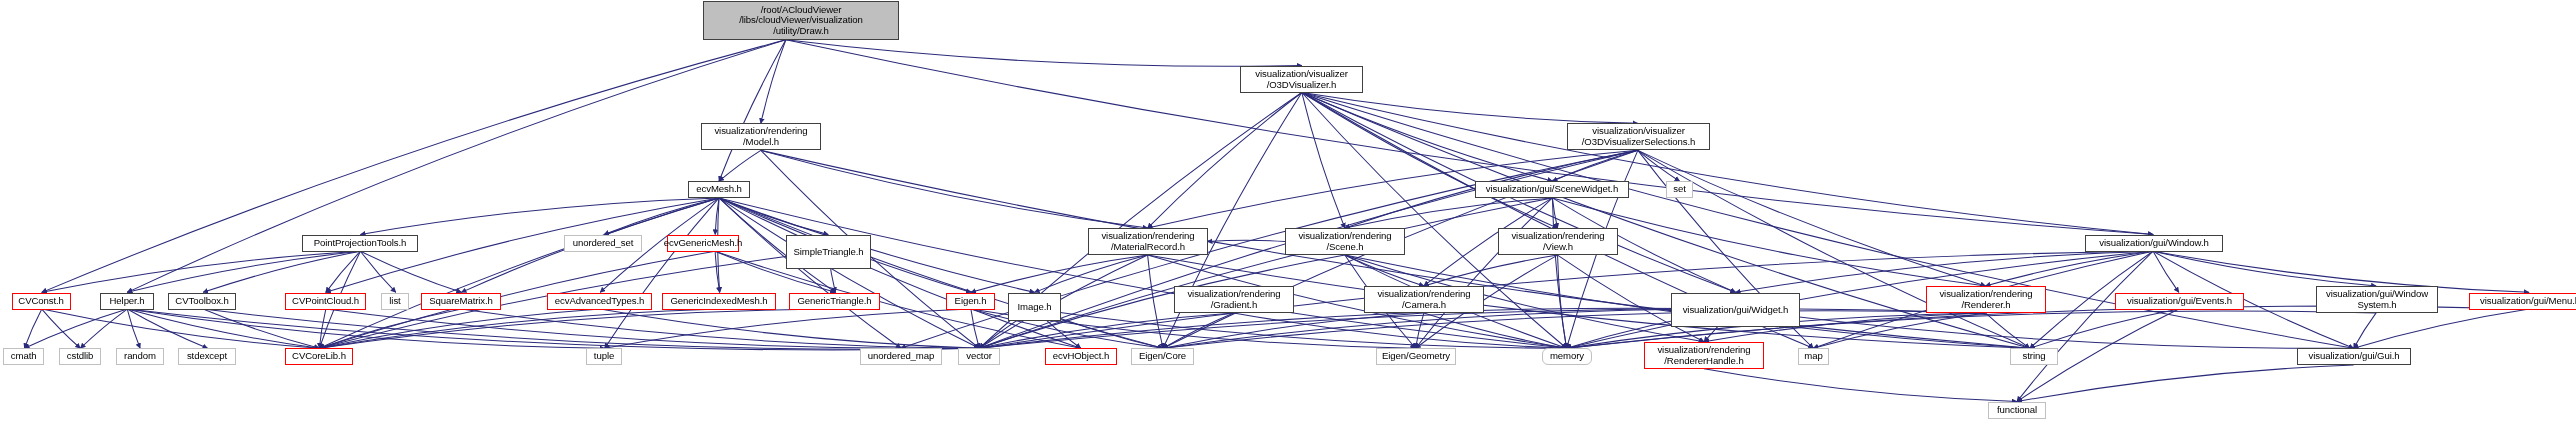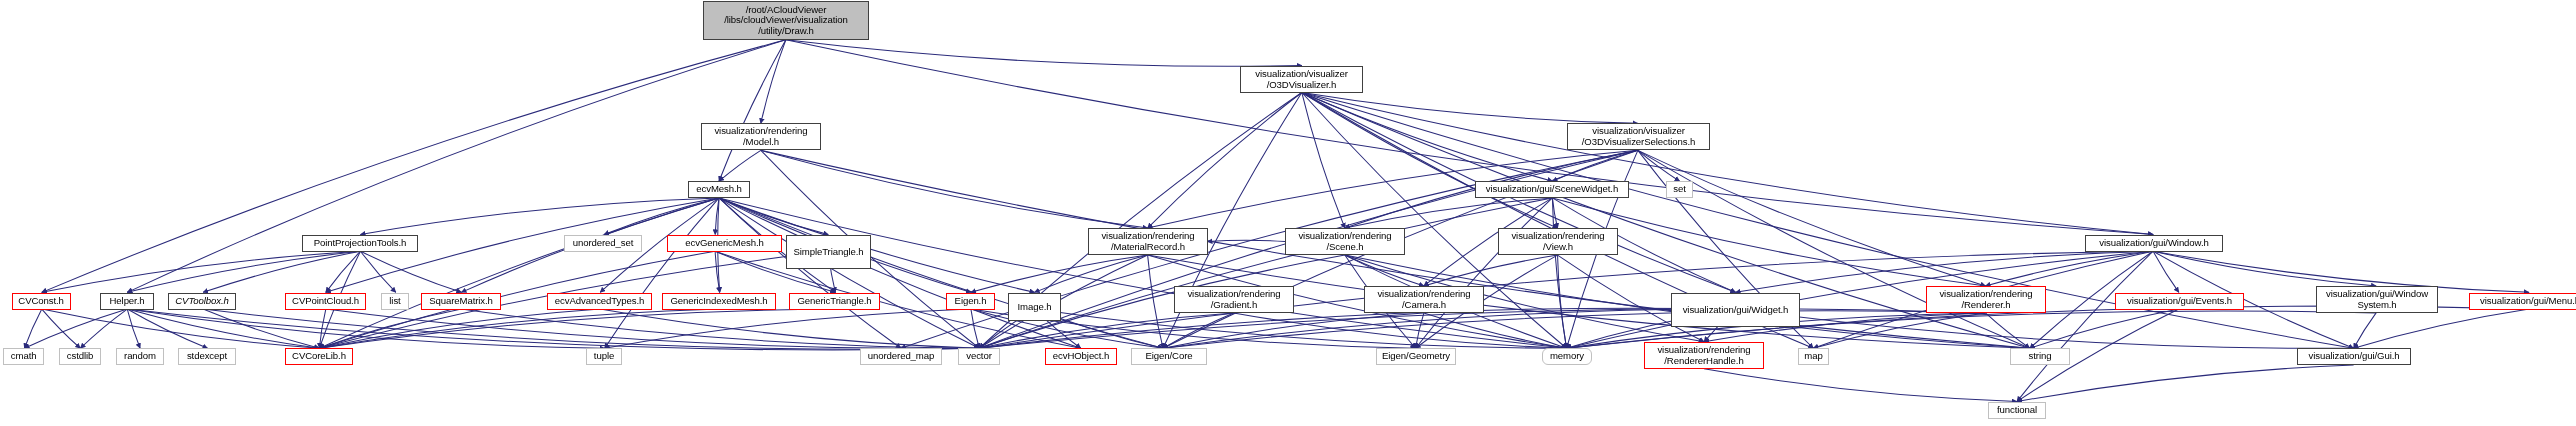--- a/index.html
+++ b/index.html
@@ -207,46 +207,46 @@
         <path d="M 3390 481 Q 3271.865 503.38 3158 542" marker-end="url(#arrow)"></path>
         <path d="M 3697 487 Q 3677.575 513.275 3662 542" marker-end="url(#arrow)"></path>
         <path d="M 3697 487 Q 3065.075 470.4 2437 542" marker-end="url(#arrow)"></path>
         <path d="M 3935 481 Q 3796.365 501.945 3662 542" marker-end="url(#arrow)"></path>
         <path d="M 3935 481 Q 3183.865 459.07 2437 542" marker-end="url(#arrow)"></path>
         <path d="M 2651 574 Q 2892.715 616.545 3138 625" marker-end="url(#arrow)"></path>
         <path d="M 3662 568 Q 3398.005 578.16 3138 625" marker-end="url(#arrow)"></path>
       </g>
   </svg>
   <div id="node-layer">
-      <div class="node b-root" style="left: 703px; top: 1.3px; width: 166px; height: 39px; font-size: 9.6px;"><span class="node-label">/root/ACloudViewer
+      <div class="node b-root" style="left: 703px; top: 1.3px; width: 196px; height: 39px; font-size: 9.6px;"><span class="node-label">/root/ACloudViewer
 /libs/cloudViewer/visualization
 /utility/Draw.h</span></div>
       <div class="node b-black" style="left: 1240px; top: 66px; width: 123px; height: 27px; font-size: 9.6px;"><span class="node-label">visualization/visualizer
 /O3DVisualizer.h</span></div>
       <div class="node b-black" style="left: 1567px; top: 123px; width: 143px; height: 27px; font-size: 9.6px;"><span class="node-label">visualization/visualizer
 /O3DVisualizerSelections.h</span></div>
       <div class="node b-black" style="left: 701px; top: 123px; width: 120px; height: 27px; font-size: 9.6px;"><span class="node-label">visualization/rendering
 /Model.h</span></div>
       <div class="node b-black" style="left: 1475px; top: 181px; width: 154px; height: 16.7px; font-size: 9.6px;"><span class="node-label">visualization/gui/SceneWidget.h</span></div>
       <div class="node b-grey" style="left: 1666px; top: 181px; width: 27px; height: 16.7px; font-size: 9.6px;"><span class="node-label">set</span></div>
       <div class="node b-black" style="left: 2085px; top: 235px; width: 138px; height: 16.7px; font-size: 9.6px;"><span class="node-label">visualization/gui/Window.h</span></div>
       <div class="node b-black" style="left: 688px; top: 181px; width: 62px; height: 16.7px; font-size: 9.6px;"><span class="node-label">ecvMesh.h</span></div>
       <div class="node b-black" style="left: 302px; top: 235px; width: 116px; height: 16.7px; font-size: 9.6px;"><span class="node-label">PointProjectionTools.h</span></div>
       <div class="node b-grey" style="left: 564px; top: 235px; width: 78px; height: 16.7px; font-size: 9.6px;"><span class="node-label">unordered_set</span></div>
-      <div class="node b-red" style="left: 667px; top: 235px; width: 115px; height: 16.7px; font-size: 9.6px;"><span class="node-label">ecvGenericMesh.h</span></div>
+      <div class="node b-red" style="left: 667px; top: 235px; width: 72px; height: 16.7px; font-size: 9.6px;"><span class="node-label">ecvGenericMesh.h</span></div>
       <div class="node b-black" style="left: 786px; top: 235px; width: 85px; height: 34px; font-size: 9.6px;"><span class="node-label">SimpleTriangle.h</span></div>
       <div class="node b-black" style="left: 1088px; top: 228px; width: 120px; height: 27px; font-size: 9.6px;"><span class="node-label">visualization/rendering
 /MaterialRecord.h</span></div>
       <div class="node b-black" style="left: 1285px; top: 228px; width: 120px; height: 27px; font-size: 9.6px;"><span class="node-label">visualization/rendering
 /Scene.h</span></div>
       <div class="node b-black" style="left: 1498px; top: 228px; width: 120px; height: 27px; font-size: 9.6px;"><span class="node-label">visualization/rendering
 /View.h</span></div>
       <div class="node b-red" style="left: 11.6px; top: 293px; width: 59px; height: 16.7px; font-size: 9.6px;"><span class="node-label">CVConst.h</span></div>
       <div class="node b-black" style="left: 100px; top: 293px; width: 54px; height: 16.7px; font-size: 9.6px;"><span class="node-label">Helper.h</span></div>
-      <div class="node b-black" style="left: 168px; top: 293px; width: 68px; height: 16.7px; font-size: 9.6px; font-style: italic;"><span class="node-label">CVToolbox.h</span></div>
+      <div class="node b-black" style="left: 168px; top: 293px; width: 68px; height: 16.7px; font-size: 9.6px;"><span class="node-label">CVToolbox.h</span></div>
       <div class="node b-red" style="left: 285px; top: 293px; width: 81px; height: 16.7px; font-size: 9.6px;"><span class="node-label">CVPointCloud.h</span></div>
       <div class="node b-grey" style="left: 381px; top: 293px; width: 28px; height: 16.7px; font-size: 9.6px;"><span class="node-label">list</span></div>
       <div class="node b-red" style="left: 421px; top: 293px; width: 80px; height: 16.7px; font-size: 9.6px;"><span class="node-label">SquareMatrix.h</span></div>
       <div class="node b-red" style="left: 547px; top: 293px; width: 105px; height: 16.7px; font-size: 9.6px;"><span class="node-label">ecvAdvancedTypes.h</span></div>
       <div class="node b-red" style="left: 662px; top: 293px; width: 114px; height: 16.7px; font-size: 9.6px;"><span class="node-label">GenericIndexedMesh.h</span></div>
       <div class="node b-red" style="left: 789px; top: 293px; width: 91px; height: 16.7px; font-size: 9.6px;"><span class="node-label">GenericTriangle.h</span></div>
       <div class="node b-red" style="left: 946px; top: 293px; width: 49px; height: 16.7px; font-size: 9.6px;"><span class="node-label">Eigen.h</span></div>
       <div class="node b-black" style="left: 1008px; top: 293px; width: 53px; height: 28px; font-size: 9.6px;"><span class="node-label">Image.h</span></div>
       <div class="node b-black" style="left: 1174px; top: 286px; width: 120px; height: 27px; font-size: 9.6px;"><span class="node-label">visualization/rendering
 /Gradient.h</span></div>
@@ -261,24 +261,24 @@
       <div class="node b-red" style="left: 2469px; top: 293px; width: 122px; height: 16.7px; font-size: 9.6px;"><span class="node-label">visualization/gui/Menu.h</span></div>
       <div class="node b-grey" style="left: 3.2px; top: 348px; width: 41px; height: 16.7px; font-size: 9.6px;"><span class="node-label">cmath</span></div>
       <div class="node b-grey" style="left: 59px; top: 348px; width: 42px; height: 16.7px; font-size: 9.6px;"><span class="node-label">cstdlib</span></div>
       <div class="node b-grey" style="left: 116px; top: 348px; width: 48px; height: 16.7px; font-size: 9.6px;"><span class="node-label">random</span></div>
       <div class="node b-grey" style="left: 178px; top: 348px; width: 58px; height: 16.7px; font-size: 9.6px;"><span class="node-label">stdexcept</span></div>
       <div class="node b-red" style="left: 285px; top: 348px; width: 68px; height: 16.7px; font-size: 9.6px;"><span class="node-label">CVCoreLib.h</span></div>
       <div class="node b-grey" style="left: 586px; top: 348px; width: 36px; height: 16.7px; font-size: 9.6px;"><span class="node-label">tuple</span></div>
       <div class="node b-grey" style="left: 860px; top: 348px; width: 82px; height: 16.7px; font-size: 9.6px;"><span class="node-label">unordered_map</span></div>
       <div class="node b-grey" style="left: 958px; top: 348px; width: 42px; height: 16.7px; font-size: 9.6px;"><span class="node-label">vector</span></div>
       <div class="node b-red" style="left: 1045px; top: 348px; width: 72px; height: 16.7px; font-size: 9.6px;"><span class="node-label">ecvHObject.h</span></div>
-      <div class="node b-grey" style="left: 1131px; top: 348px; width: 76px; height: 16.7px; font-size: 9.6px;"><span class="node-label">Eigen/Core</span></div>
+      <div class="node b-grey" style="left: 1131px; top: 348px; width: 63px; height: 16.7px; font-size: 9.6px;"><span class="node-label">Eigen/Core</span></div>
       <div class="node b-grey" style="left: 1376px; top: 348px; width: 80px; height: 16.7px; font-size: 9.6px;"><span class="node-label">Eigen/Geometry</span></div>
       <div class="node b-grey" style="left: 1542px; top: 348px; width: 50px; height: 16.7px; font-size: 9.6px; border-radius: 6px;"><span class="node-label">memory</span></div>
       <div class="node b-red" style="left: 1644px; top: 342px; width: 120px; height: 27px; font-size: 9.6px;"><span class="node-label">visualization/rendering
 /RendererHandle.h</span></div>
       <div class="node b-grey" style="left: 1798px; top: 348px; width: 31px; height: 16.7px; font-size: 9.6px;"><span class="node-label">map</span></div>
-      <div class="node b-grey" style="left: 2010px; top: 348px; width: 60px; height: 16.7px; font-size: 9.6px;"><span class="node-label">string</span></div>
+      <div class="node b-grey" style="left: 2010px; top: 348px; width: 48px; height: 16.7px; font-size: 9.6px;"><span class="node-label">string</span></div>
       <div class="node b-black" style="left: 2297px; top: 348px; width: 114px; height: 16.7px; font-size: 9.6px;"><span class="node-label">visualization/gui/Gui.h</span></div>
       <div class="node b-grey" style="left: 1988px; top: 402px; width: 58px; height: 16.7px; font-size: 9.6px;"><span class="node-label">functional</span></div>
     </div>
 </div>
 
 
 </body></html>

